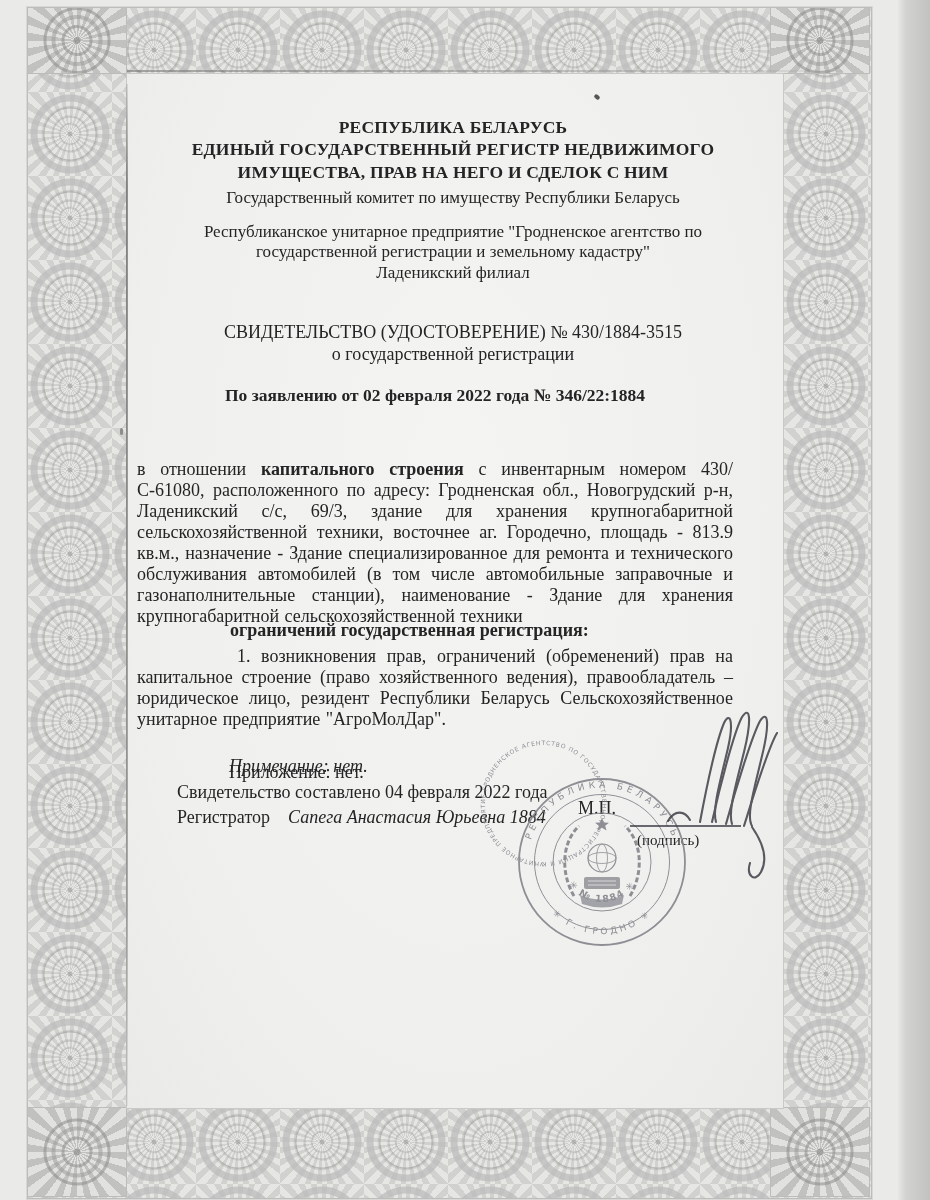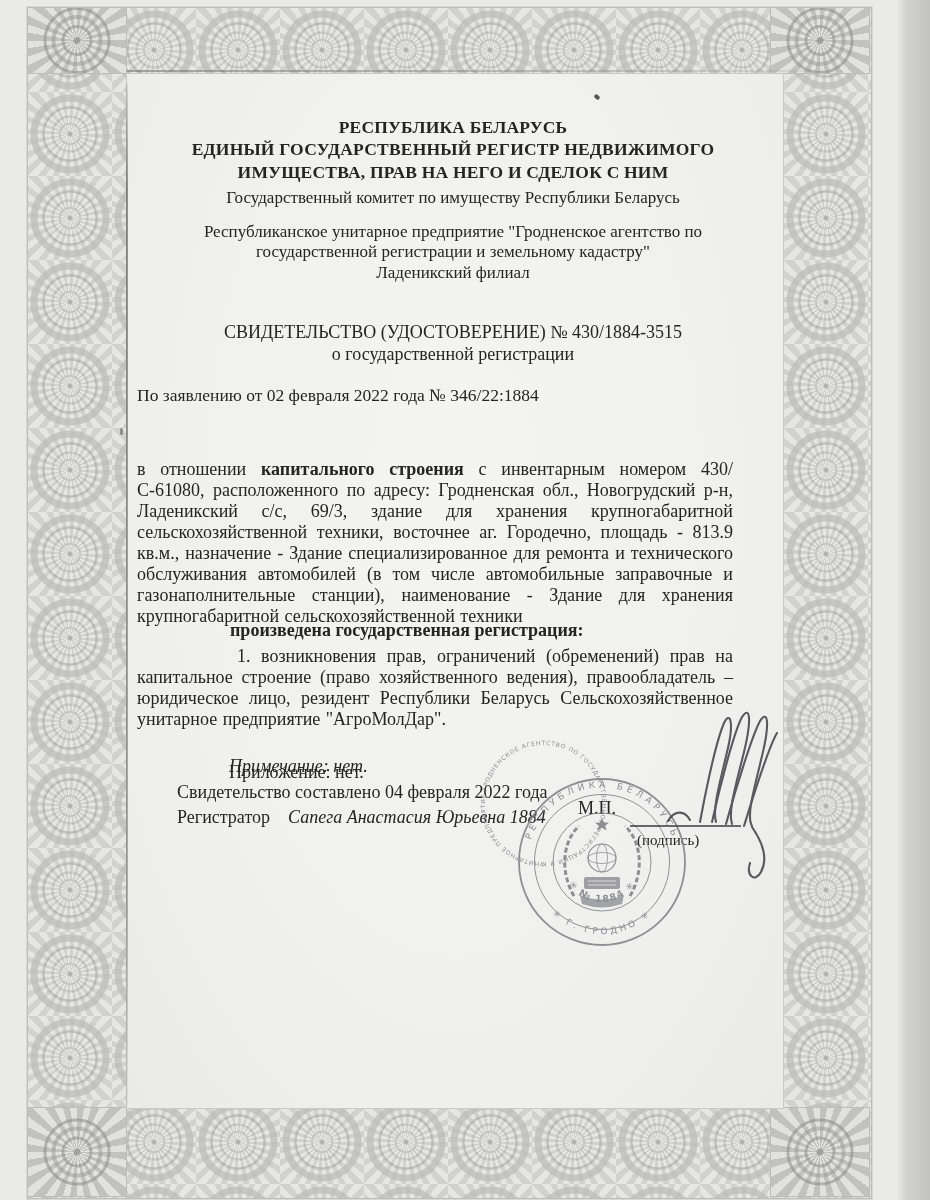--- a/index.html
+++ b/index.html
@@ -62,21 +62,21 @@
   .speck1{position:absolute;left:594px;top:95px;width:6px;height:4px;background:#2f2f2f;border-radius:2px;transform:rotate(38deg);opacity:.8;}
   .speck2{position:absolute;left:120px;top:428px;width:3px;height:7px;background:rgba(60,60,60,.45);border-radius:2px;}
   
   .content{position:absolute;left:137px;top:0;width:596px;height:1200px;font-size:18px;line-height:21px;}
   .blk{position:absolute;left:0;width:596px;}
   .centered{text-align:center;left:18px;}
   .h1{top:116px;font-weight:bold;font-size:17.5px;line-height:22.4px;letter-spacing:.2px;}
   .committee{top:187px;font-weight:normal;font-size:17px;}
   .agency{top:222px;font-size:17px;line-height:20.4px;}
   .cert-title{top:321px;font-weight:normal;font-size:18px;line-height:22px;}
-  .application{top:385px;font-size:17.5px;}
+  .application{top:385px;font-size:17.5px;text-align:center;font-weight:bold;}
   .body-par{top:431px;text-align:justify;word-spacing:1px;margin-top:28px;}
   .reg-heading{top:620px;font-weight:bold;padding-left:93px;}
   .reg-item{top:646px;text-align:justify;text-indent:100px;word-spacing:1px;}
   .attach{top:762px;padding-left:92px;}
   .note{top:756px;padding-left:92px;font-style:italic;}
   .composed{top:782px;padding-left:40px;}
   .registrar{top:807px;padding-left:40px;}
   .registrar .name{font-style:italic;margin-left:18px;}
   .mp{top:798px;left:441px;width:60px;}
   .sig-caption{top:830px;left:500px;width:92px;text-align:left;font-size:15px;}
@@ -117,21 +117,21 @@
 
   <div class="blk cert-title centered">
     <div>СВИДЕТЕЛЬСТВО (УДОСТОВЕРЕНИЕ) № 430/1884-3515</div>
     <div>о государственной регистрации</div>
   </div>
 
   <div class="blk application">По заявлению от 02 февраля 2022 года № 346/22:1884</div>
 
   <div class="blk body-par"><span>в отношении </span><b>капитального строения</b><span> с инвентарным номером 430/С-61080, расположенного по адресу: Гродненская обл., Новогрудский р-н, Ладеникский с/с, 69/3, здание для хранения крупногабаритной сельскохозяйственной техники, восточнее аг. Городечно, площадь - 813.9 кв.м., назначение - Здание специализированное для ремонта и технического обслуживания автомобилей (в том числе автомобильные заправочные и газонаполнительные станции), наименование - Здание для хранения крупногабаритной сельскохозяйственной техники</span></div>
 
-  <div class="blk reg-heading">произведена государственная регистрация:</div>
+  <div class="blk reg-heading">ограничений государственная регистрация:</div>
 
   <div class="blk reg-item">1. возникновения прав, ограничений (обременений) прав на капитальное строение (право хозяйственного ведения), правообладатель – юридическое лицо, резидент Республики Беларусь Сельскохозяйственное унитарное предприятие "АгроМолДар".</div>
 
   <div class="blk attach">Приложение: нет.</div>
   <div class="blk note">Примечание: нет.</div>
   <div class="blk composed">Свидетельство составлено 04 февраля 2022 года</div>
 
   <div class="blk registrar">
     <span>Регистратор</span><span class="name">Сапега Анастасия Юрьевна 1884</span>
   </div>

